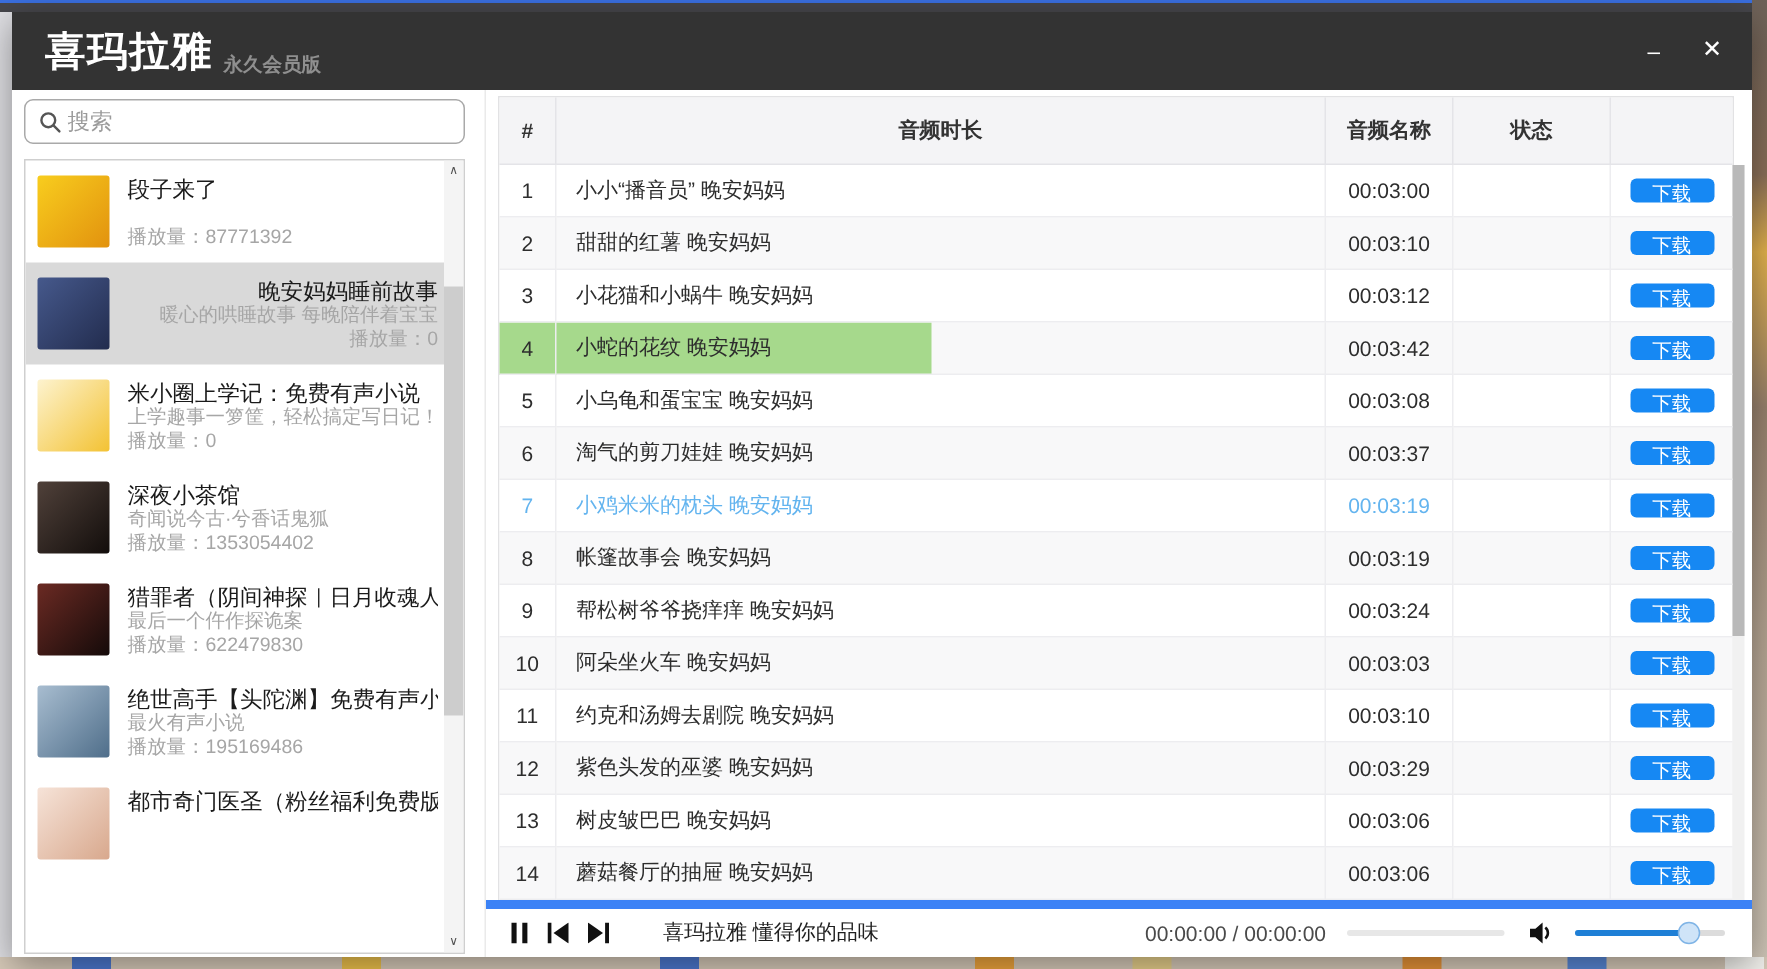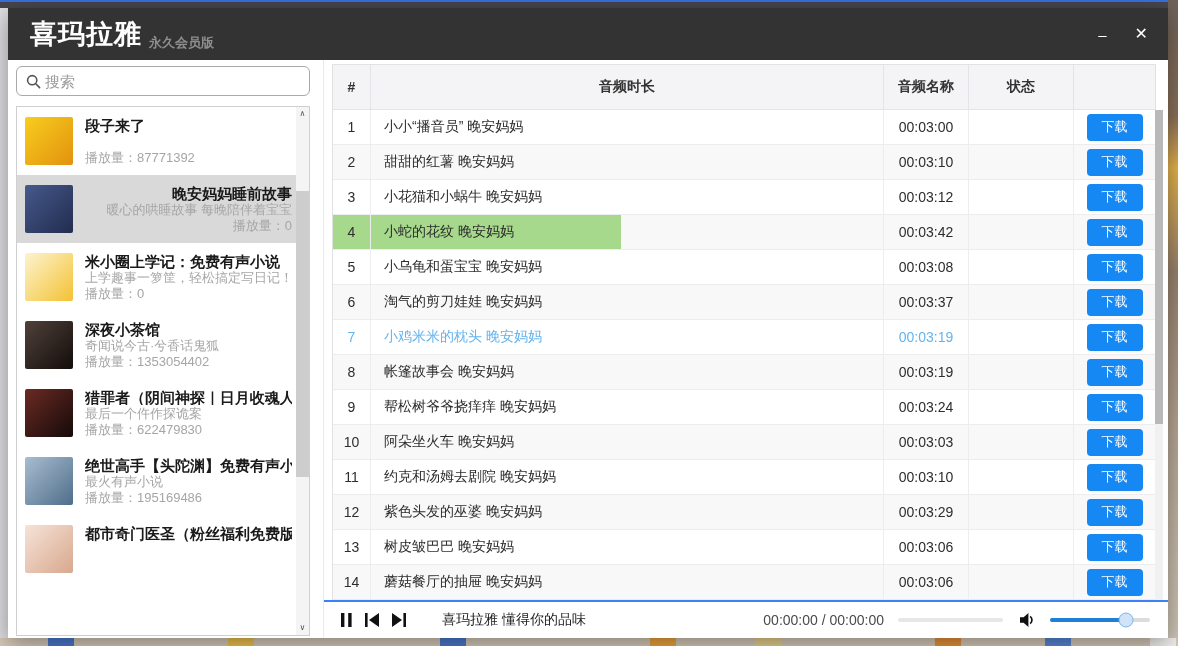--- a/index.html
+++ b/index.html
@@ -28,21 +28,21 @@
   .searchbox svg{flex:none;}
   .search-input{border:none;outline:none;flex:1;font-size:15px;color:#333;background:transparent;min-width:0;
     font-family:"Liberation Sans","DejaVu Sans",sans-serif;}
   .search-input::placeholder{color:#9b9b9b;}
   .album-list{position:absolute;left:8px;right:13px;top:46px;bottom:2px;border:1px solid #cfcfcf;overflow:hidden;background:#fff;}
   .album-items{position:absolute;left:0;top:0;right:13px;bottom:0;overflow:hidden;}
   .album-item{display:flex;gap:12px;padding:10px 4px 10px 8px;height:68px;box-sizing:border-box;align-items:flex-start;}
   .album-item.selected{background:#d9d9d9;text-align:right;}
   .thumb{width:48px;height:48px;flex:none;border-radius:2px;}
   .a-meta{flex:1;min-width:0;height:50px;display:flex;flex-direction:column;justify-content:space-between;}
-  .a-title{font-size:15px;font-weight:700;color:#1a1a1a;white-space:nowrap;overflow:hidden;}
+  .a-title{font-size:15px;font-weight:400;color:#1a1a1a;white-space:nowrap;overflow:hidden;}
   .a-sub{font-size:13px;color:#a6a6a6;white-space:nowrap;overflow:hidden;}
   .a-count{font-size:13px;color:#a6a6a6;white-space:nowrap;}
   .list-scrollbar{position:absolute;top:0;right:0;bottom:0;width:13px;background:#f4f4f4;}
   .sb-arrow{position:absolute;left:0;width:13px;height:14px;text-align:center;font-size:8px;color:#505050;line-height:14px;}
   .sb-arrow.up{top:0;}
   .sb-arrow.down{bottom:0;}
   .sb-thumb{position:absolute;left:0;width:13px;top:16%;height:54%;background:#cdcdcd;}
   
   .main{flex:1;border-left:1px solid #eaeaea;position:relative;background:#fff;}
   .table{position:absolute;left:8px;top:4px;width:824px;border:1px solid #e2e2e4;border-bottom:none;box-sizing:border-box;}
@@ -54,26 +54,26 @@
   .trow{position:relative;height:35px;background:#fff;}
   .trow.even{background:#f8f8f9;}
   .progress-overlay{position:absolute;left:0;top:0;bottom:0;width:0;background:#a6d98c;z-index:0;}
   .cell{position:relative;z-index:1;display:flex;align-items:center;font-size:14px;color:#2d2d2d;
     border-right:1px solid #ededf0;border-bottom:1px solid #ededf0;overflow:hidden;}
   .c-idx{justify-content:center;}
   .c-name{padding-left:13px;}
   .c-dur{justify-content:center;}
   .c-btn{justify-content:center;border-right:none;}
   .trow.active .c-idx,.trow.active .c-name,.trow.active .c-dur{color:#63b4ef;}
-  .dl-btn{width:56px;height:27px;background:#1688f3;color:#fff;border:none;border-radius:4px;font-size:13px;
+  .dl-btn{width:56px;height:16px;background:#1688f3;color:#fff;border:none;border-radius:4px;font-size:13px;
     font-family:"Liberation Sans","DejaVu Sans",sans-serif;cursor:pointer;}
   .table-scrollbar{position:absolute;top:50px;right:5px;width:8px;height:490px;background:#f1f1f1;}
   .tsb-thumb{position:absolute;left:0;top:0;width:8px;height:64%;background:#b9b9b9;}
   
-  .player{position:absolute;left:0;right:0;top:540px;height:38px;background:#fff;border-top:2px solid #3b82f6;
+  .player{position:absolute;left:0;right:0;top:540px;height:38px;background:#fff;border-top:6px solid #3b82f6;
     display:flex;align-items:center;padding:0 16px 0 14px;box-sizing:border-box;}
   .p-btn{width:16px;height:16px;margin-right:10px;display:flex;align-items:center;justify-content:center;cursor:pointer;}
   .np-text{margin-left:26px;font-size:14px;color:#1f1f1f;white-space:nowrap;}
   .time{margin-left:auto;font-size:14px;color:#4a4a4a;white-space:nowrap;}
   .seek{width:105px;height:4px;background:#e7e7e7;border-radius:2px;margin-left:14px;flex:none;}
   .vol-icon{margin-left:16px;flex:none;display:flex;align-items:center;}
   .vol{position:relative;width:100px;height:4px;background:#dcdcdc;border-radius:2px;margin-left:15px;margin-right:2px;flex:none;}
   .vol-fill{position:absolute;left:0;top:0;bottom:0;background:#1e7fd6;border-radius:2px;}
   .vol-knob{position:absolute;top:50%;transform:translate(-50%,-50%);width:15px;height:15px;border-radius:50%;
     background:#cfe4f8;border:1px solid #7fb4e6;box-sizing:border-box;}

